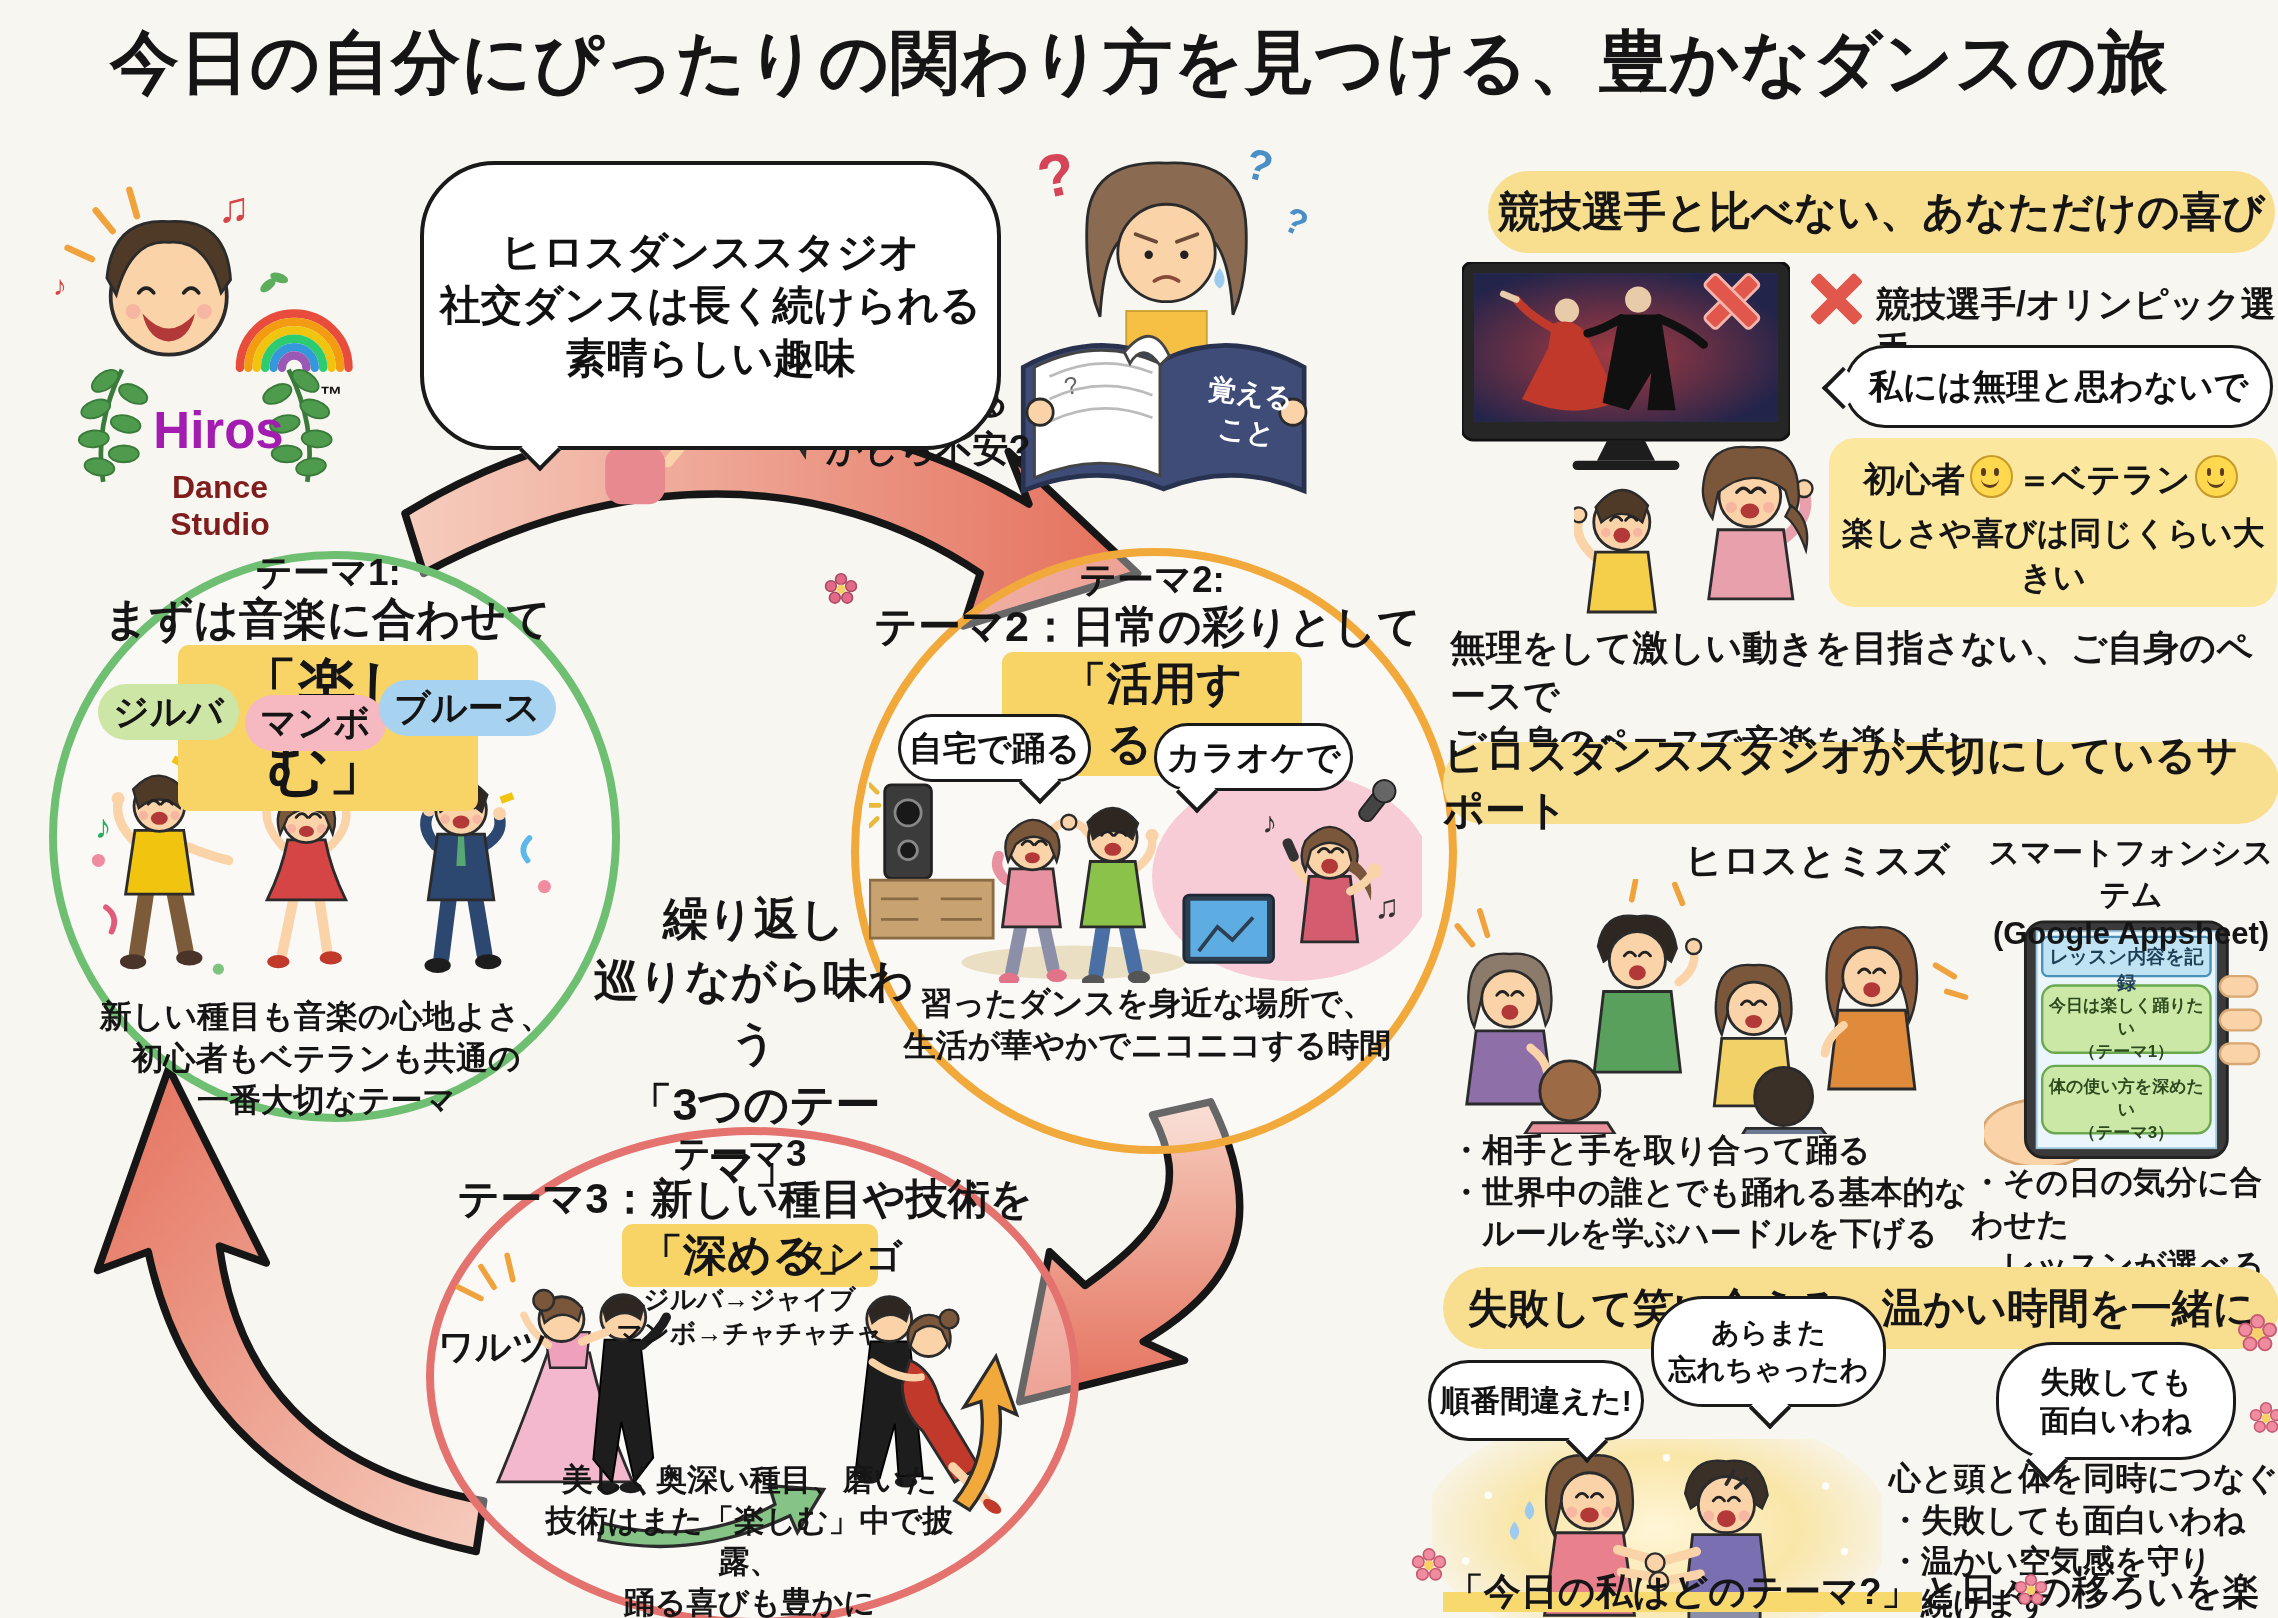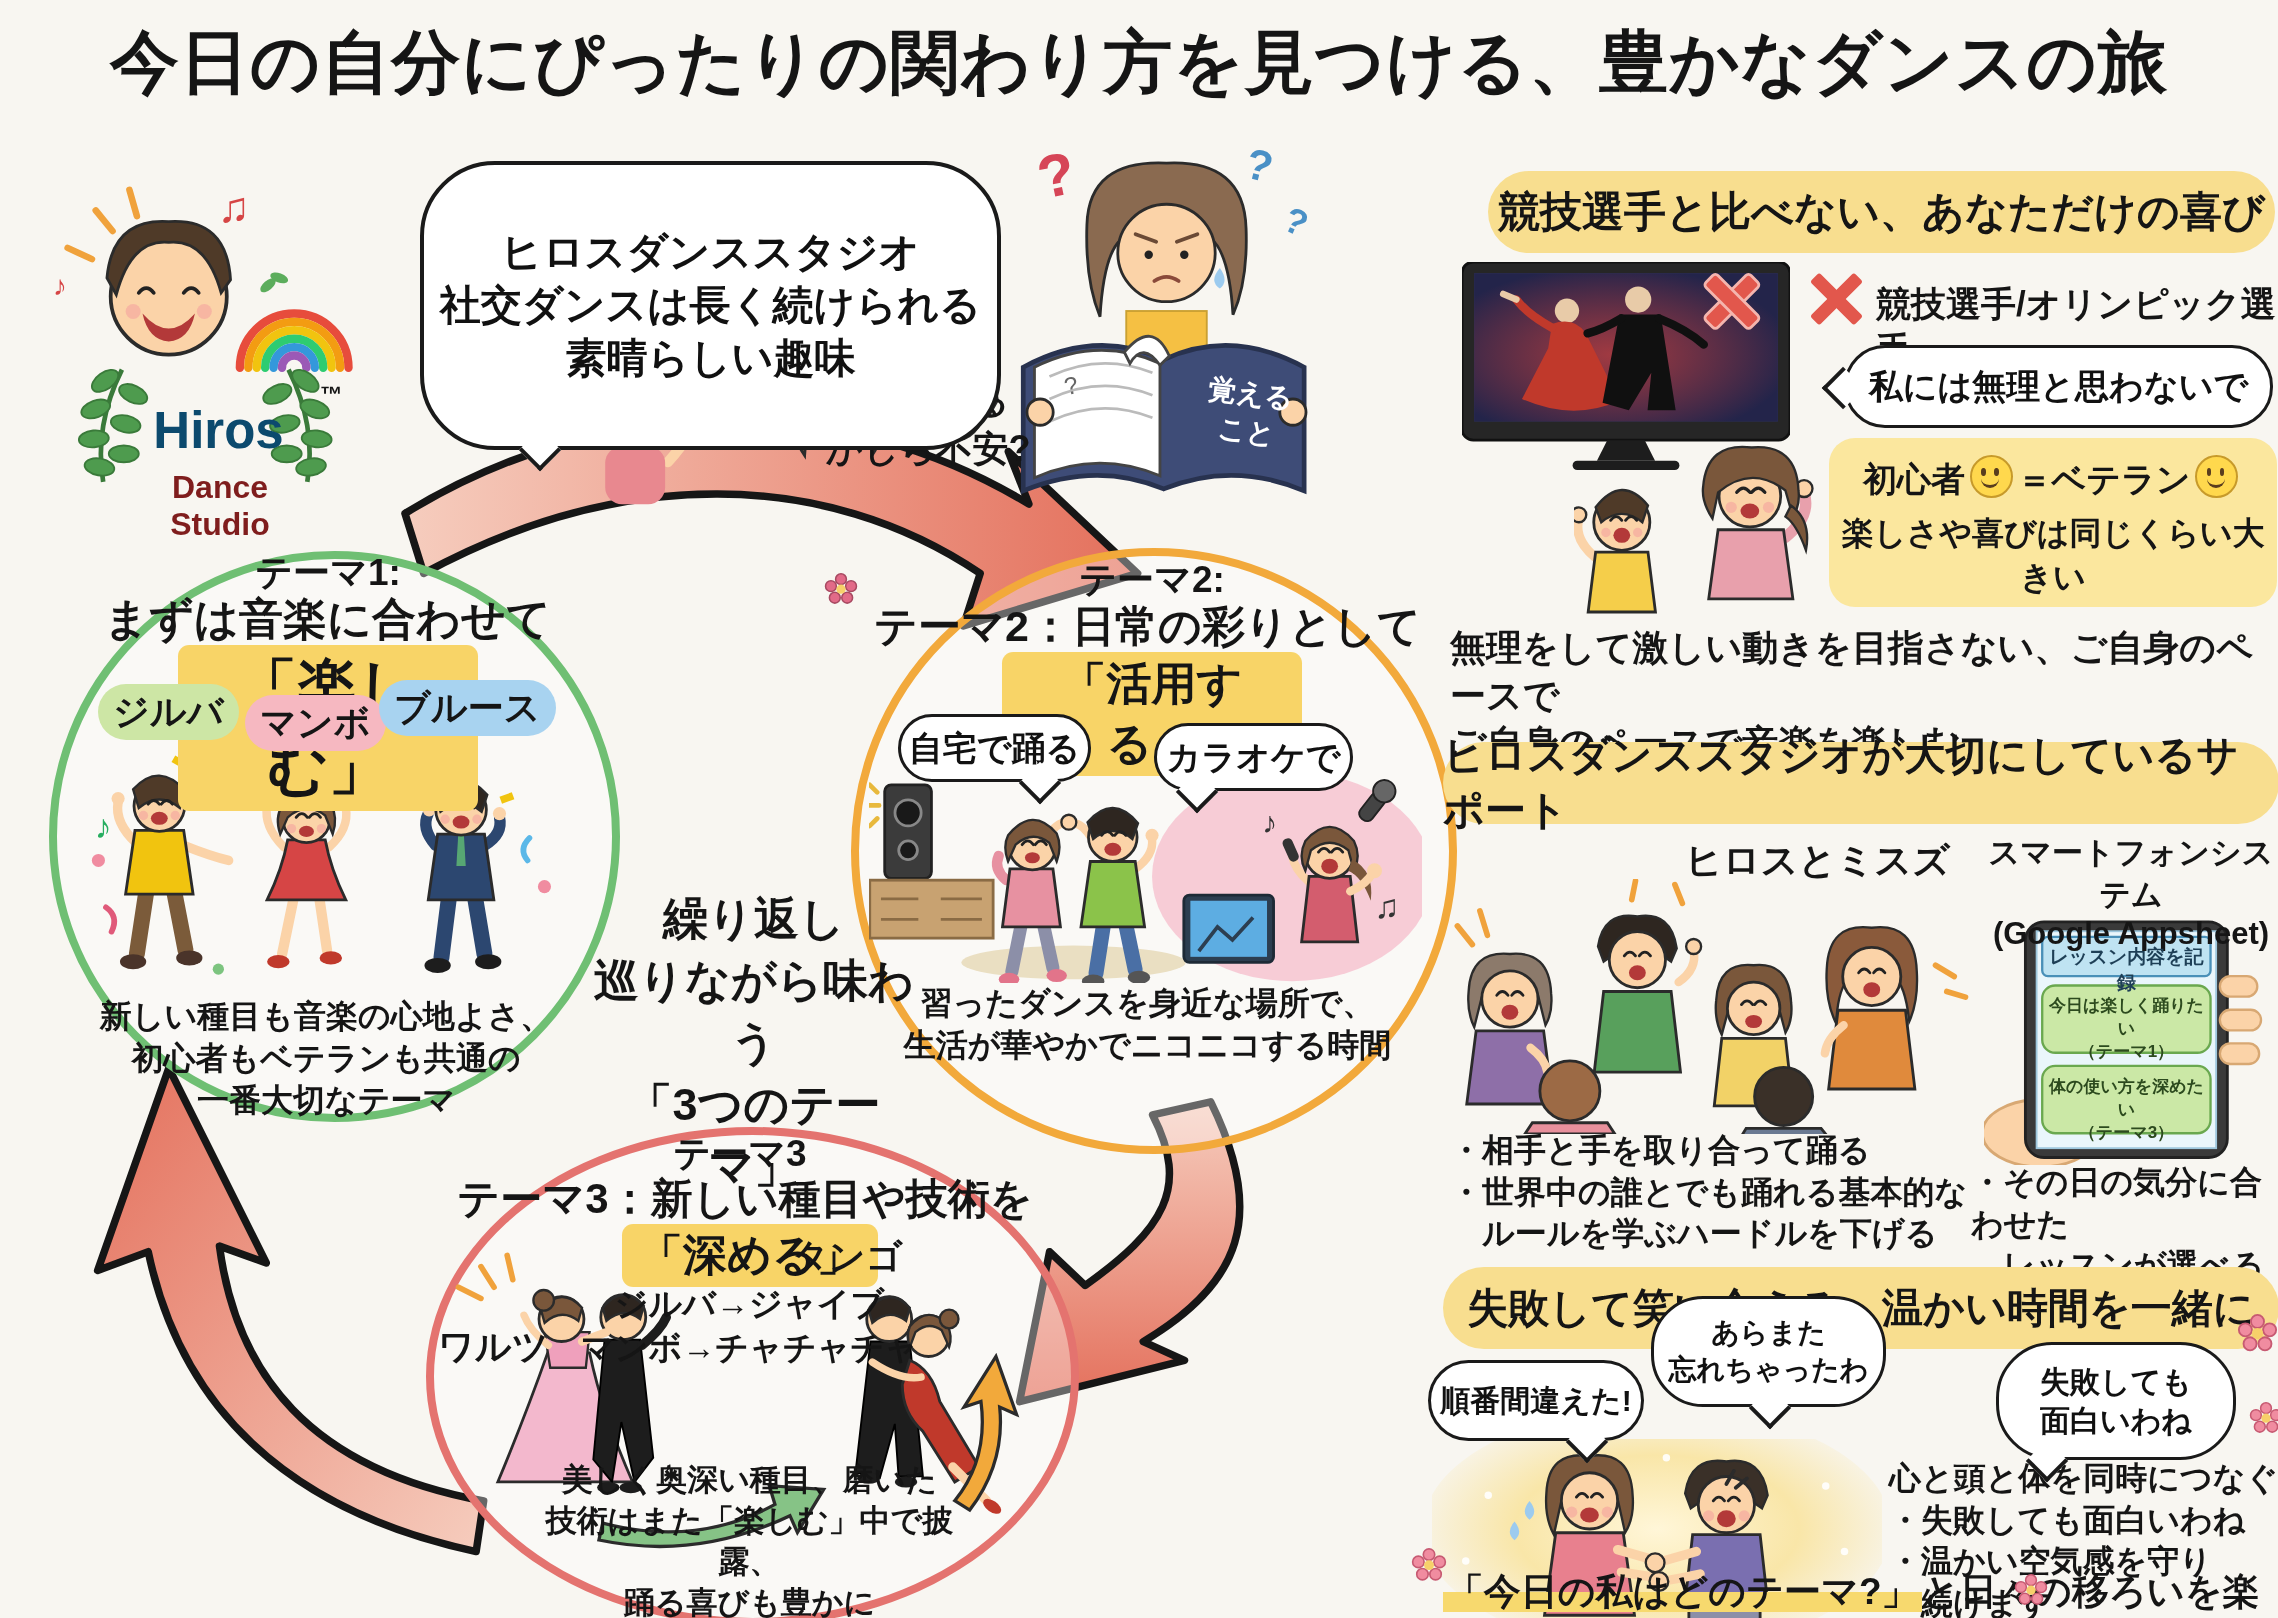--- a/index.html
+++ b/index.html
@@ -110,21 +110,21 @@
       <ellipse cx="282" cy="314" rx="16" ry="9" transform="rotate(-10 282 314)"></ellipse>
       <ellipse cx="246" cy="236" rx="16" ry="9" transform="rotate(-25 246 236)"></ellipse>
       <ellipse cx="254" cy="268" rx="16" ry="9" transform="rotate(-12 254 268)"></ellipse>
       <ellipse cx="256" cy="300" rx="16" ry="9"></ellipse>
     </g>
     <g fill="#5CAD5C">
         <ellipse cx="236" cy="120" rx="10" ry="5" transform="rotate(-40 236 120)"></ellipse>
         <ellipse cx="248" cy="112" rx="10" ry="5" transform="rotate(20 248 112)"></ellipse>
       </g>
   </svg>
-  <div class="abs c" style="left:139px;top:401px;width:159px;font-size:51px;font-weight:800;color:#0c4a6e;z-index:5;">Hiros</div>
+  <div class="abs c" style="left:139px;top:401px;width:159px;font-size:51px;font-weight:800;color:#a21caf;z-index:5;">Hiros</div>
   <div class="abs c" style="left:131px;top:469px;width:178px;font-size:32px;font-weight:700;color:#7f1d1d;z-index:5;">Dance Studio</div>
   <div class="abs" style="left:320px;top:382px;font-size:22.5px;font-weight:700;z-index:5;">™</div>
 
   <div class="bubble tail-down at-left pre" style="left:420px;top:161px;width:573px;height:281px;border-radius:75px;font-size:41px;">ヒロスダンススタジオ
 社交ダンスは長く続けられる
 素晴らしい趣味</div>
 
   <svg class="abs" style="left:579px;top:345px;z-index:4;" width="440" height="164" viewBox="0 0 470 175">
     <g>
       <path d="M 95 125 Q 125 92 130 62" stroke="#FBD3A8" stroke-width="11" fill="none" stroke-linecap="round"></path>
@@ -335,21 +335,21 @@
   </svg>
   <div class="abs c pre body-txt" style="left:890px;top:982px;width:515px;font-size:32px;z-index:5;">習ったダンスを身近な場所で、
 生活が華やかでニコニコする時間</div>
 
   <div class="circle" style="left:426px;top:1127px;width:637px;height:483px;border:8.4px solid #E4736F;"></div>
   <div class="abs c theme-label" style="left:562px;top:1129px;width:356px;font-size:37px;z-index:5;">テーマ3</div>
   <div class="abs c" style="left:450px;top:1171px;width:590px;font-size:42px;font-weight:900;z-index:5;">テーマ3：新しい種目や技術を</div>
   <div class="abs c" style="left:600px;top:1224px;width:300px;font-size:44px;font-weight:900;z-index:5;"><span class="hl">「深める」</span></div>
   <div class="abs" style="left:438px;top:1323px;font-size:36px;font-weight:900;z-index:5;">ワルツ</div>
   <div class="abs" style="left:792px;top:1233px;font-size:36px;font-weight:900;z-index:5;">タンゴ</div>
-  <div class="abs c pre body-txt" style="left:581px;top:1282px;width:337px;font-size:33px;font-weight:900;z-index:5;">ジルバ→ジャイブ
+  <div class="abs c pre body-txt" style="left:581px;top:1282px;width:337px;font-size:26px;font-weight:900;z-index:5;">ジルバ→ジャイブ
 マンボ→チャチャチャ</div>
 
   <svg class="abs" style="left:445px;top:1246px;z-index:4;" width="600" height="309" viewBox="0 0 640 330">
     <g stroke="#F0A23C" stroke-width="6" stroke-linecap="round">
       <path d="M 38 22 L 52 44"></path>
         <path d="M 66 10 L 72 36"></path>
         <path d="M 14 44 L 38 56"></path>
     </g>
     <g transform="translate(50,40)">
       <path d="M 60 72 Q 36 140 6 212 L 150 212 Q 118 140 104 74 Z" fill="#F3B8CD" stroke="#2b2b2b" stroke-width="3"></path>

